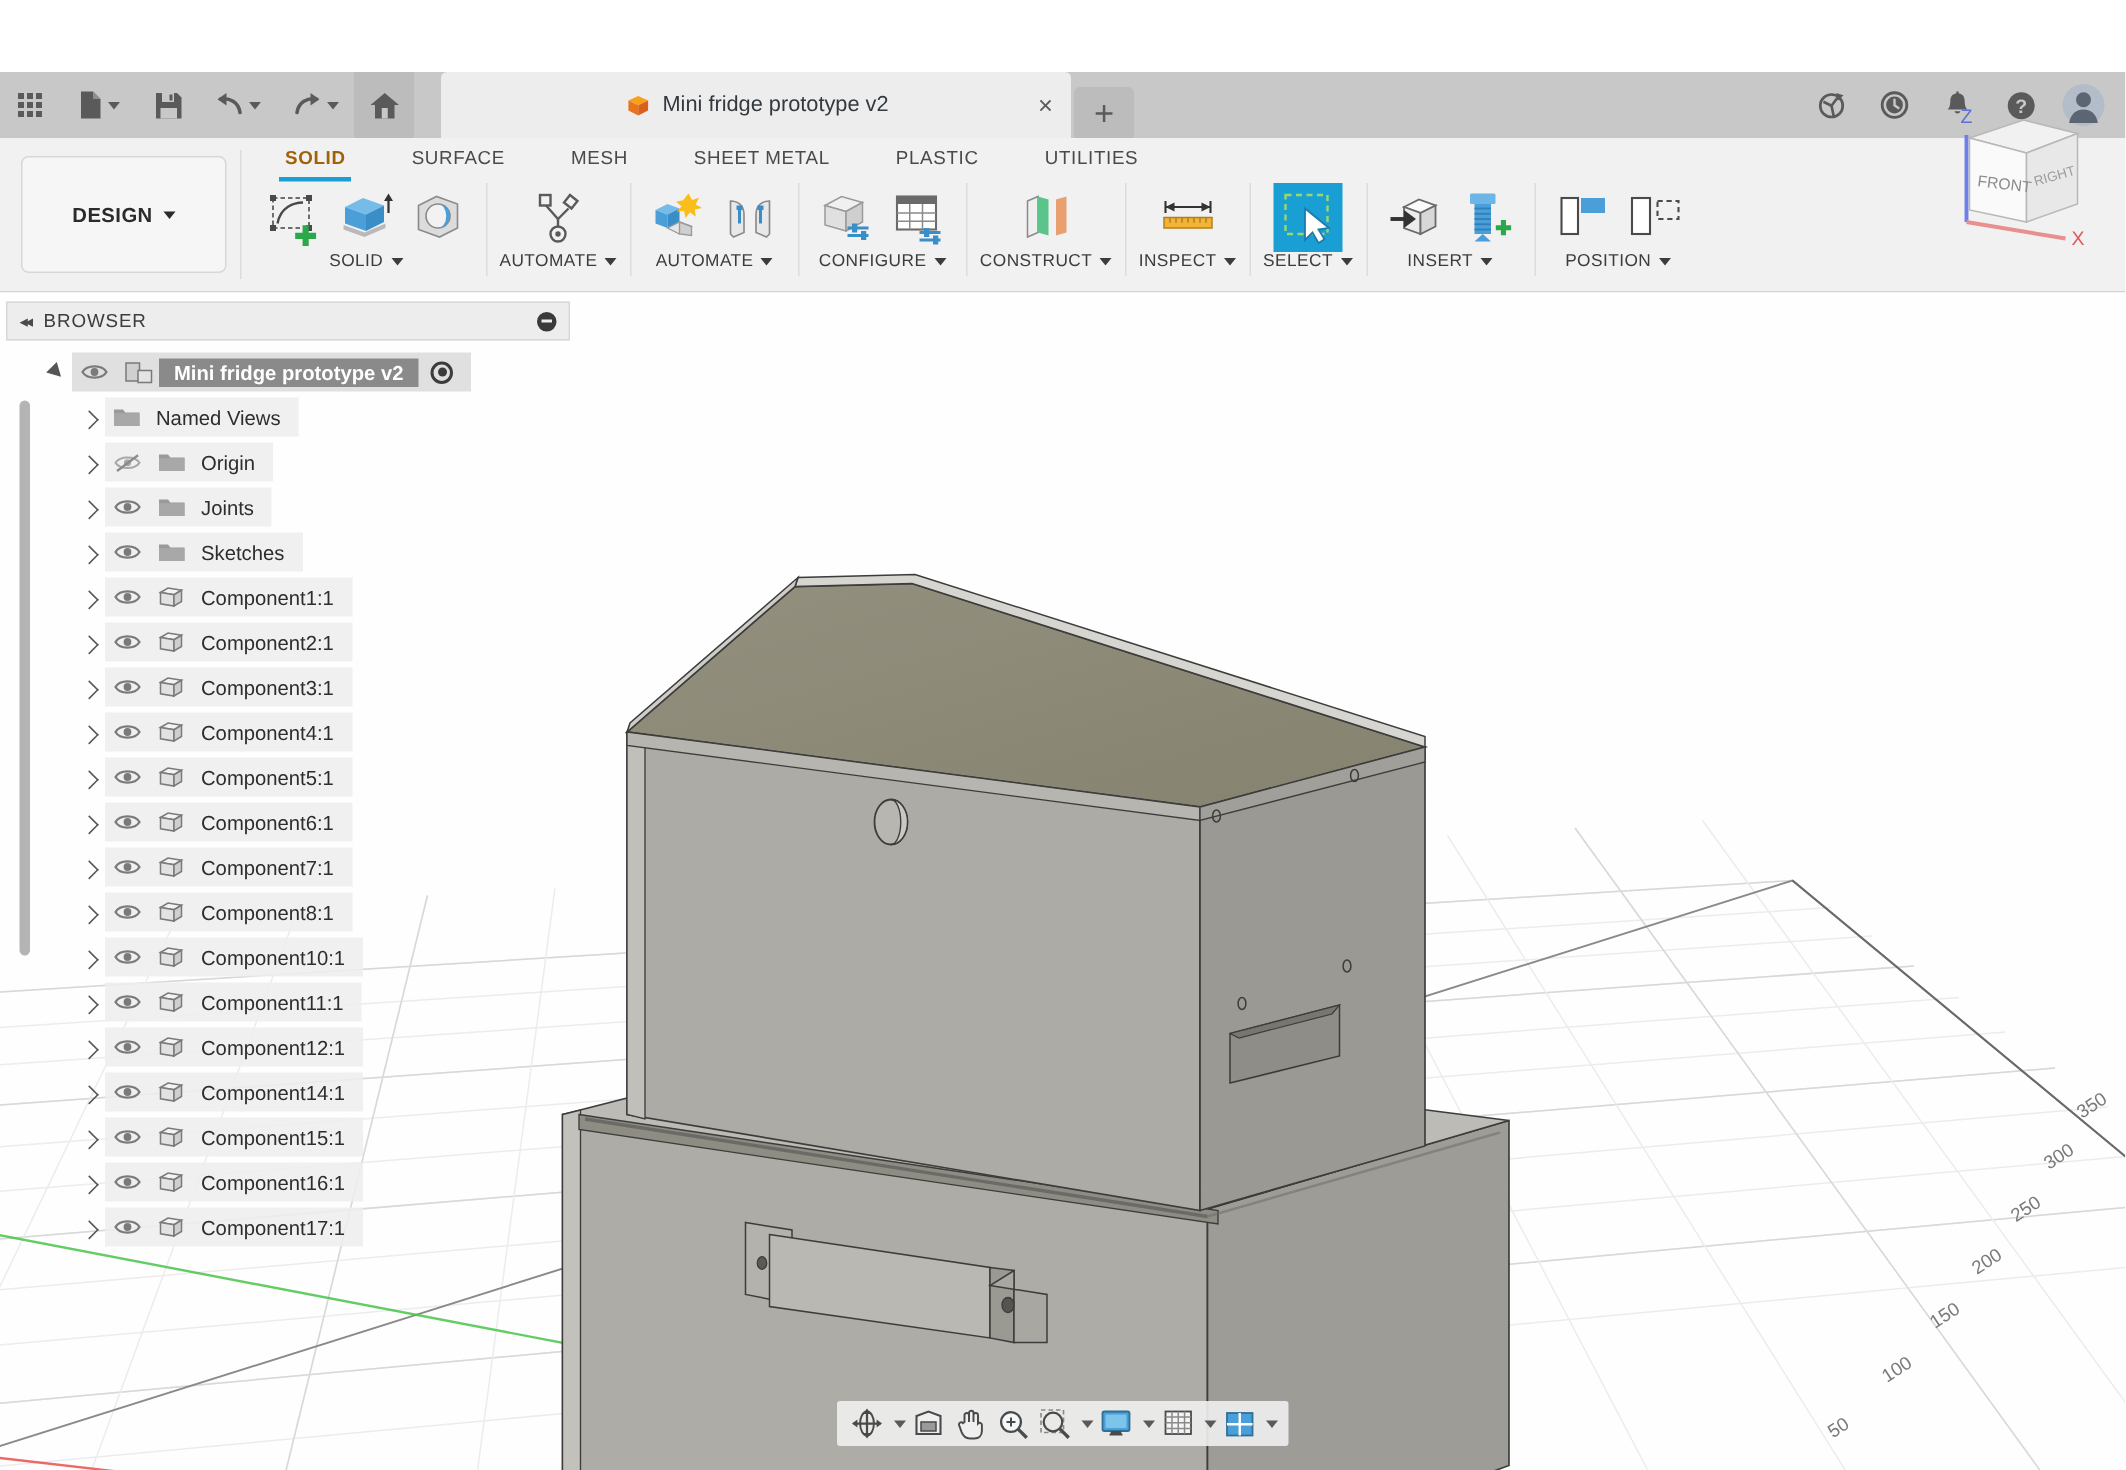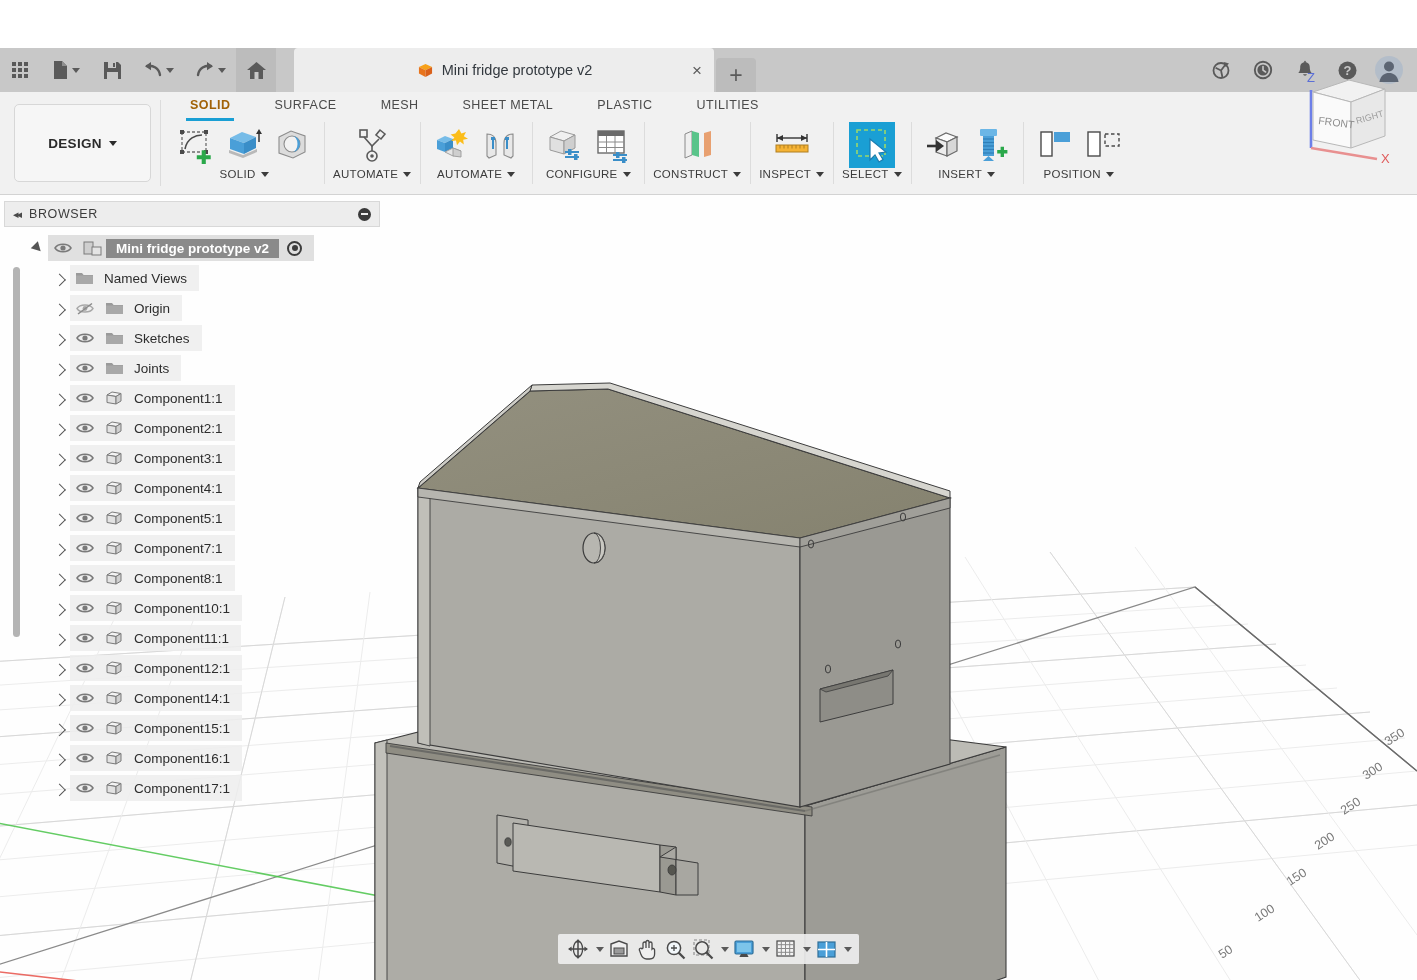--- a/index.html
+++ b/index.html
@@ -735,42 +735,42 @@
               <path d="M1 6 C4 1 14 1 17 6 C14 11 4 11 1 6 Z" fill="none" stroke="#7a7a7a" stroke-width="1.5"></path>
               <circle cx="9" cy="6" r="2.6" fill="#7a7a7a"></circle>
             </svg>
           </span>
           <span class="tico">
             <svg width="19" height="15" viewBox="0 0 19 15">
               <path d="M1 2 h6 l1.6 2 h9.4 v9 h-17 z" fill="#9a9a9a"></path>
               <path d="M1 4.5 h17 v8.5 h-17 z" fill="#a8a8a8"></path>
             </svg>
           </span>
-          <span class="tlabel">Sketches</span>
+          <span class="tlabel">Joints</span>
         </div>
       </div>
 
       <div class="tnode">
         <span class="tw" style="margin-left:44px">
           <span class="arrow-o"></span>
         </span>
         <div class="row-bg">
           <span class="eye">
             <svg width="18" height="12" viewBox="0 0 18 12">
               <path d="M1 6 C4 1 14 1 17 6 C14 11 4 11 1 6 Z" fill="none" stroke="#7a7a7a" stroke-width="1.5"></path>
               <circle cx="9" cy="6" r="2.6" fill="#7a7a7a"></circle>
             </svg>
           </span>
           <span class="tico">
             <svg width="19" height="15" viewBox="0 0 19 15">
               <path d="M1 2 h6 l1.6 2 h9.4 v9 h-17 z" fill="#9a9a9a"></path>
               <path d="M1 4.5 h17 v8.5 h-17 z" fill="#a8a8a8"></path>
             </svg>
           </span>
-          <span class="tlabel">Joints</span>
+          <span class="tlabel">Sketches</span>
         </div>
       </div>
 
       <div id="component-rows">
           <div class="tnode">
             <span class="tw" style="margin-left:44px">
               <span class="arrow-o"></span>
             </span>
             <div class="row-bg">
               <span class="eye">
@@ -864,20 +864,41 @@
                 </svg>
               </span>
               <span class="tico">
                 <svg width="18" height="16" viewBox="0 0 18 16">
                   <path d="M2 5 L7 2 L16 3.5 L11 6.5 Z" fill="#f3f3f3" stroke="#7a7a7a" stroke-width="1"></path>
                   <path d="M2 5 L11 6.5 L11 14 L2 12.5 Z" fill="#e2e2e2" stroke="#7a7a7a" stroke-width="1"></path>
                   <path d="M16 3.5 L11 6.5 L11 14 L16 11 Z" fill="#cfcfcf" stroke="#7a7a7a" stroke-width="1"></path>
                 </svg>
               </span>
               <span class="tlabel">Component5:1</span>
+            </div>
+          </div>
+          <div class="tnode">
+            <span class="tw" style="margin-left:44px">
+              <span class="arrow-o"></span>
+            </span>
+            <div class="row-bg">
+              <span class="eye">
+                <svg width="18" height="12" viewBox="0 0 18 12">
+                  <path d="M1 6 C4 1 14 1 17 6 C14 11 4 11 1 6 Z" fill="none" stroke="#7a7a7a" stroke-width="1.5"></path>
+                  <circle cx="9" cy="6" r="2.6" fill="#7a7a7a"></circle>
+                </svg>
+              </span>
+              <span class="tico">
+                <svg width="18" height="16" viewBox="0 0 18 16">
+                  <path d="M2 5 L7 2 L16 3.5 L11 6.5 Z" fill="#f3f3f3" stroke="#7a7a7a" stroke-width="1"></path>
+                  <path d="M2 5 L11 6.5 L11 14 L2 12.5 Z" fill="#e2e2e2" stroke="#7a7a7a" stroke-width="1"></path>
+                  <path d="M16 3.5 L11 6.5 L11 14 L16 11 Z" fill="#cfcfcf" stroke="#7a7a7a" stroke-width="1"></path>
+                </svg>
+              </span>
+              <span class="tlabel">Component6:1</span>
             </div>
           </div>
           <div class="tnode">
             <span class="tw" style="margin-left:44px">
               <span class="arrow-o"></span>
             </span>
             <div class="row-bg">
               <span class="eye">
                 <svg width="18" height="12" viewBox="0 0 18 12">
                   <path d="M1 6 C4 1 14 1 17 6 C14 11 4 11 1 6 Z" fill="none" stroke="#7a7a7a" stroke-width="1.5"></path>

